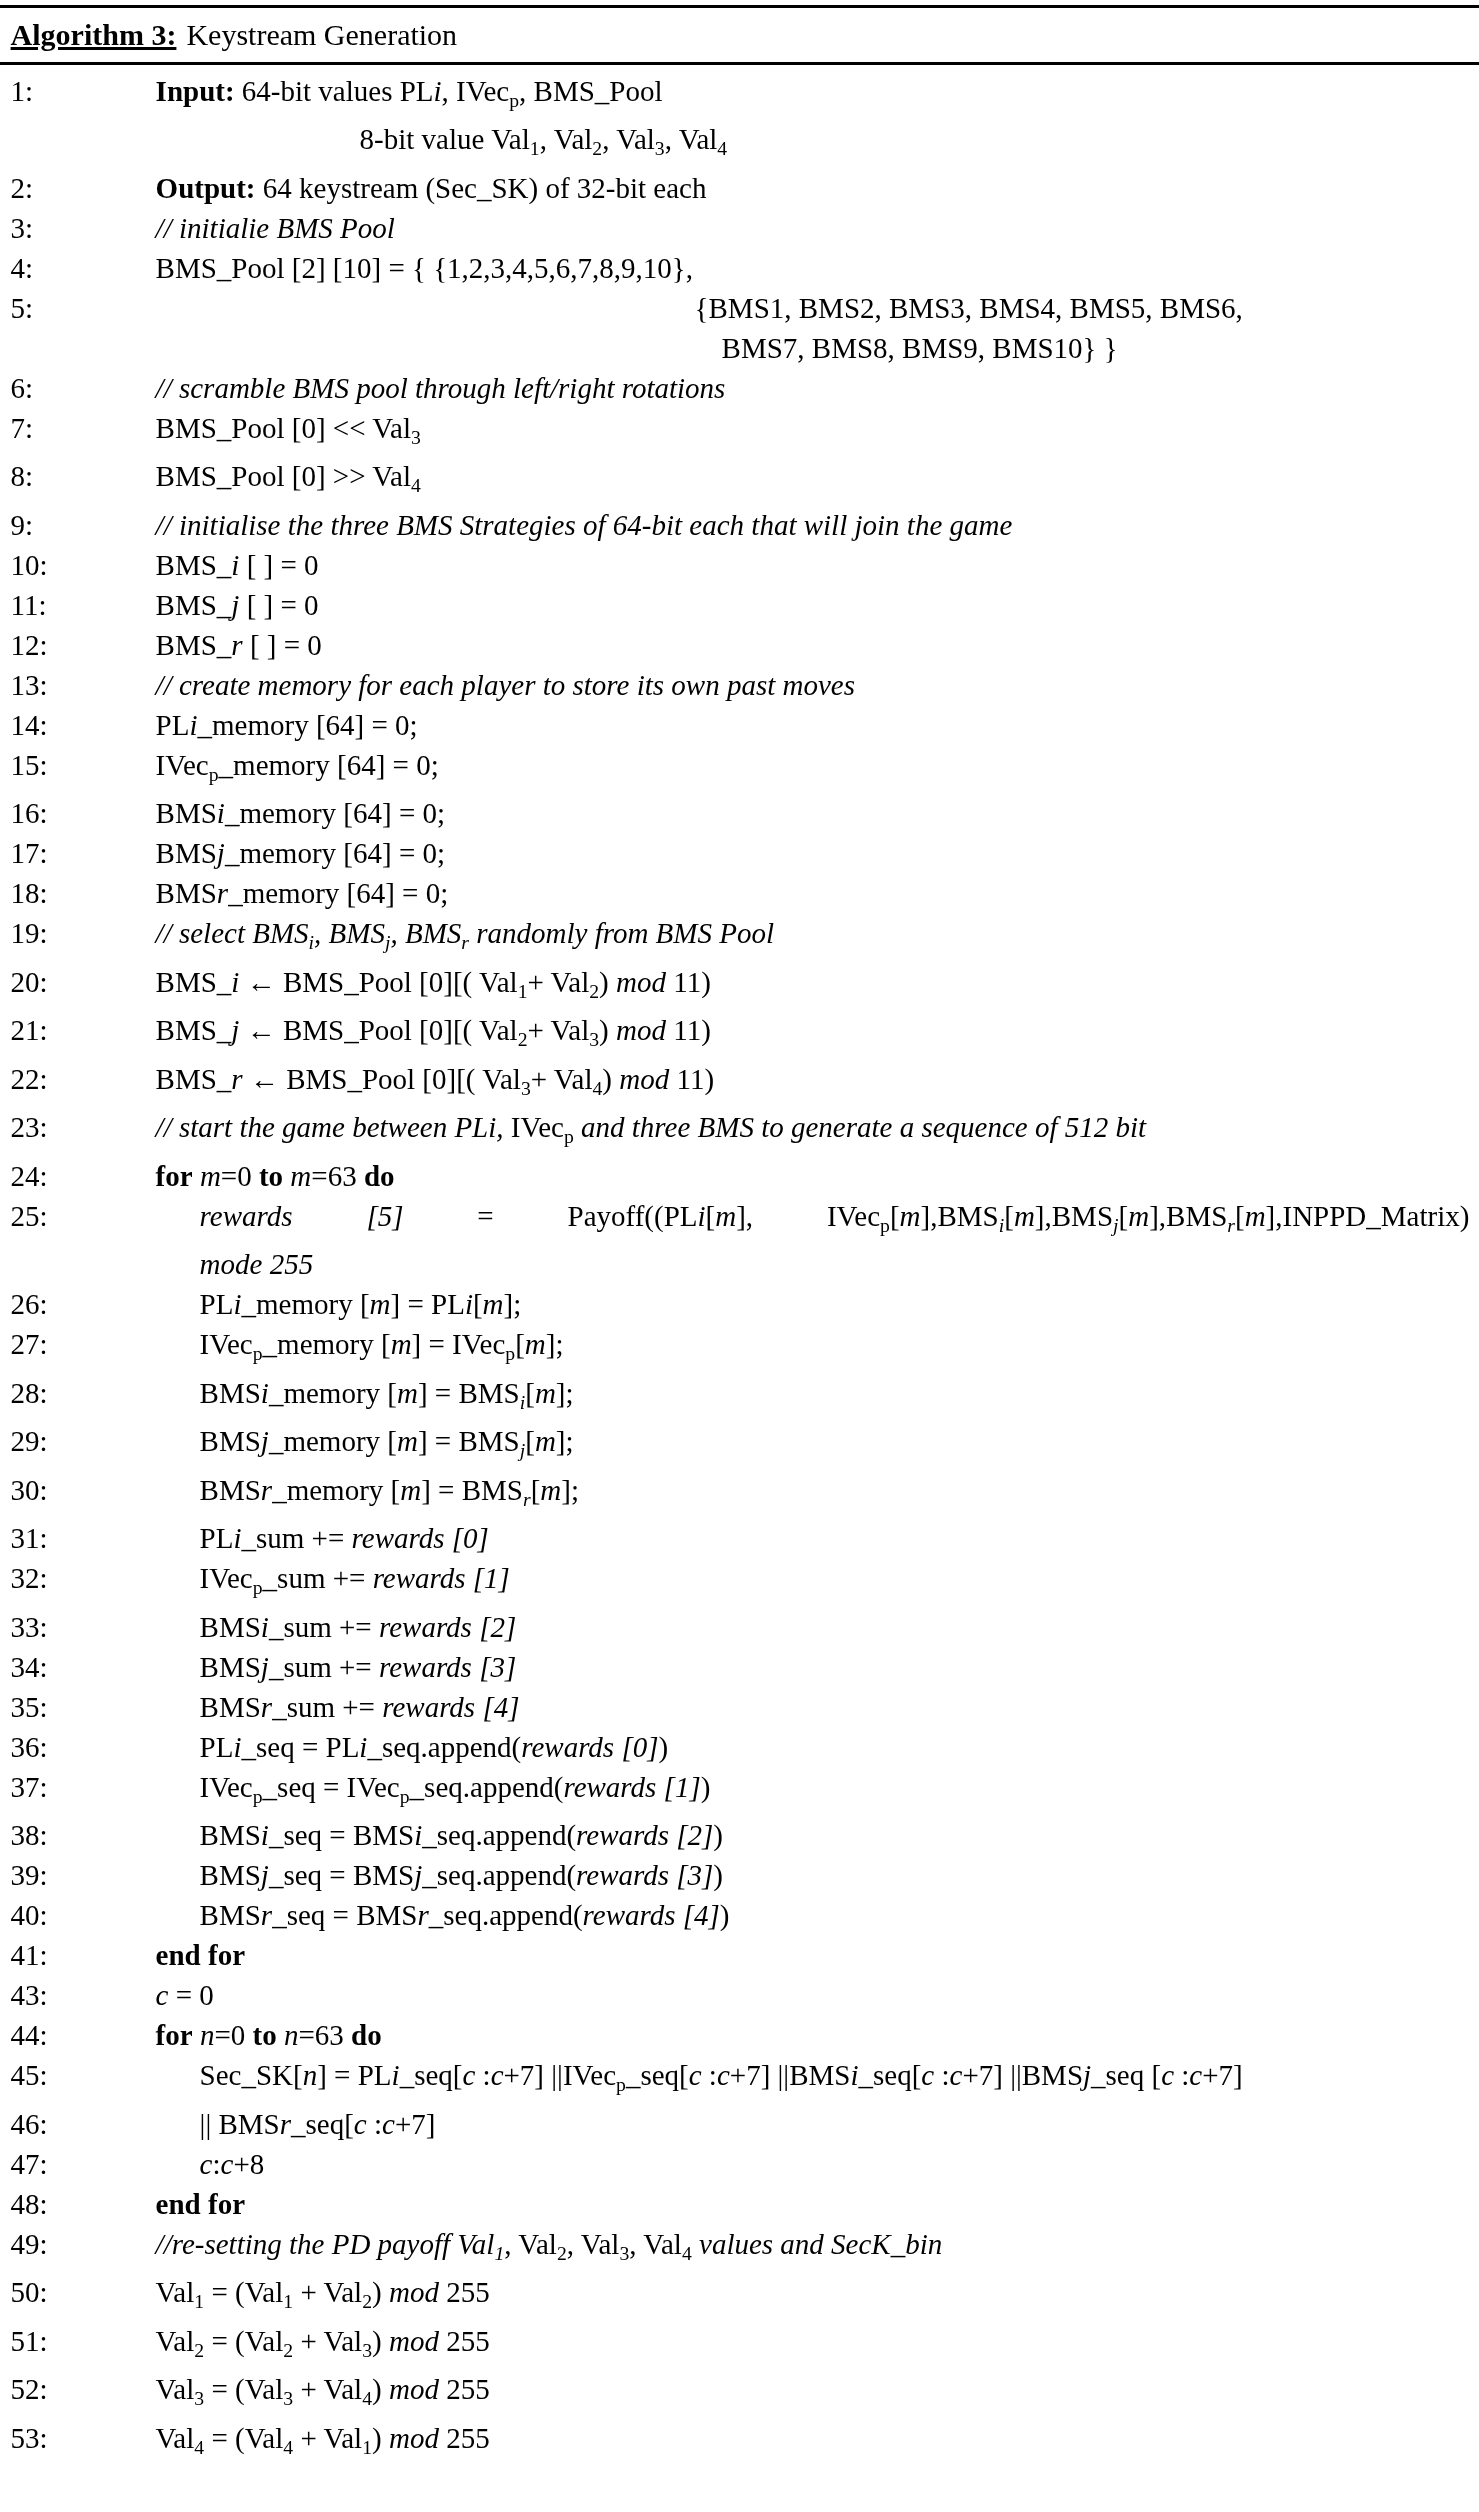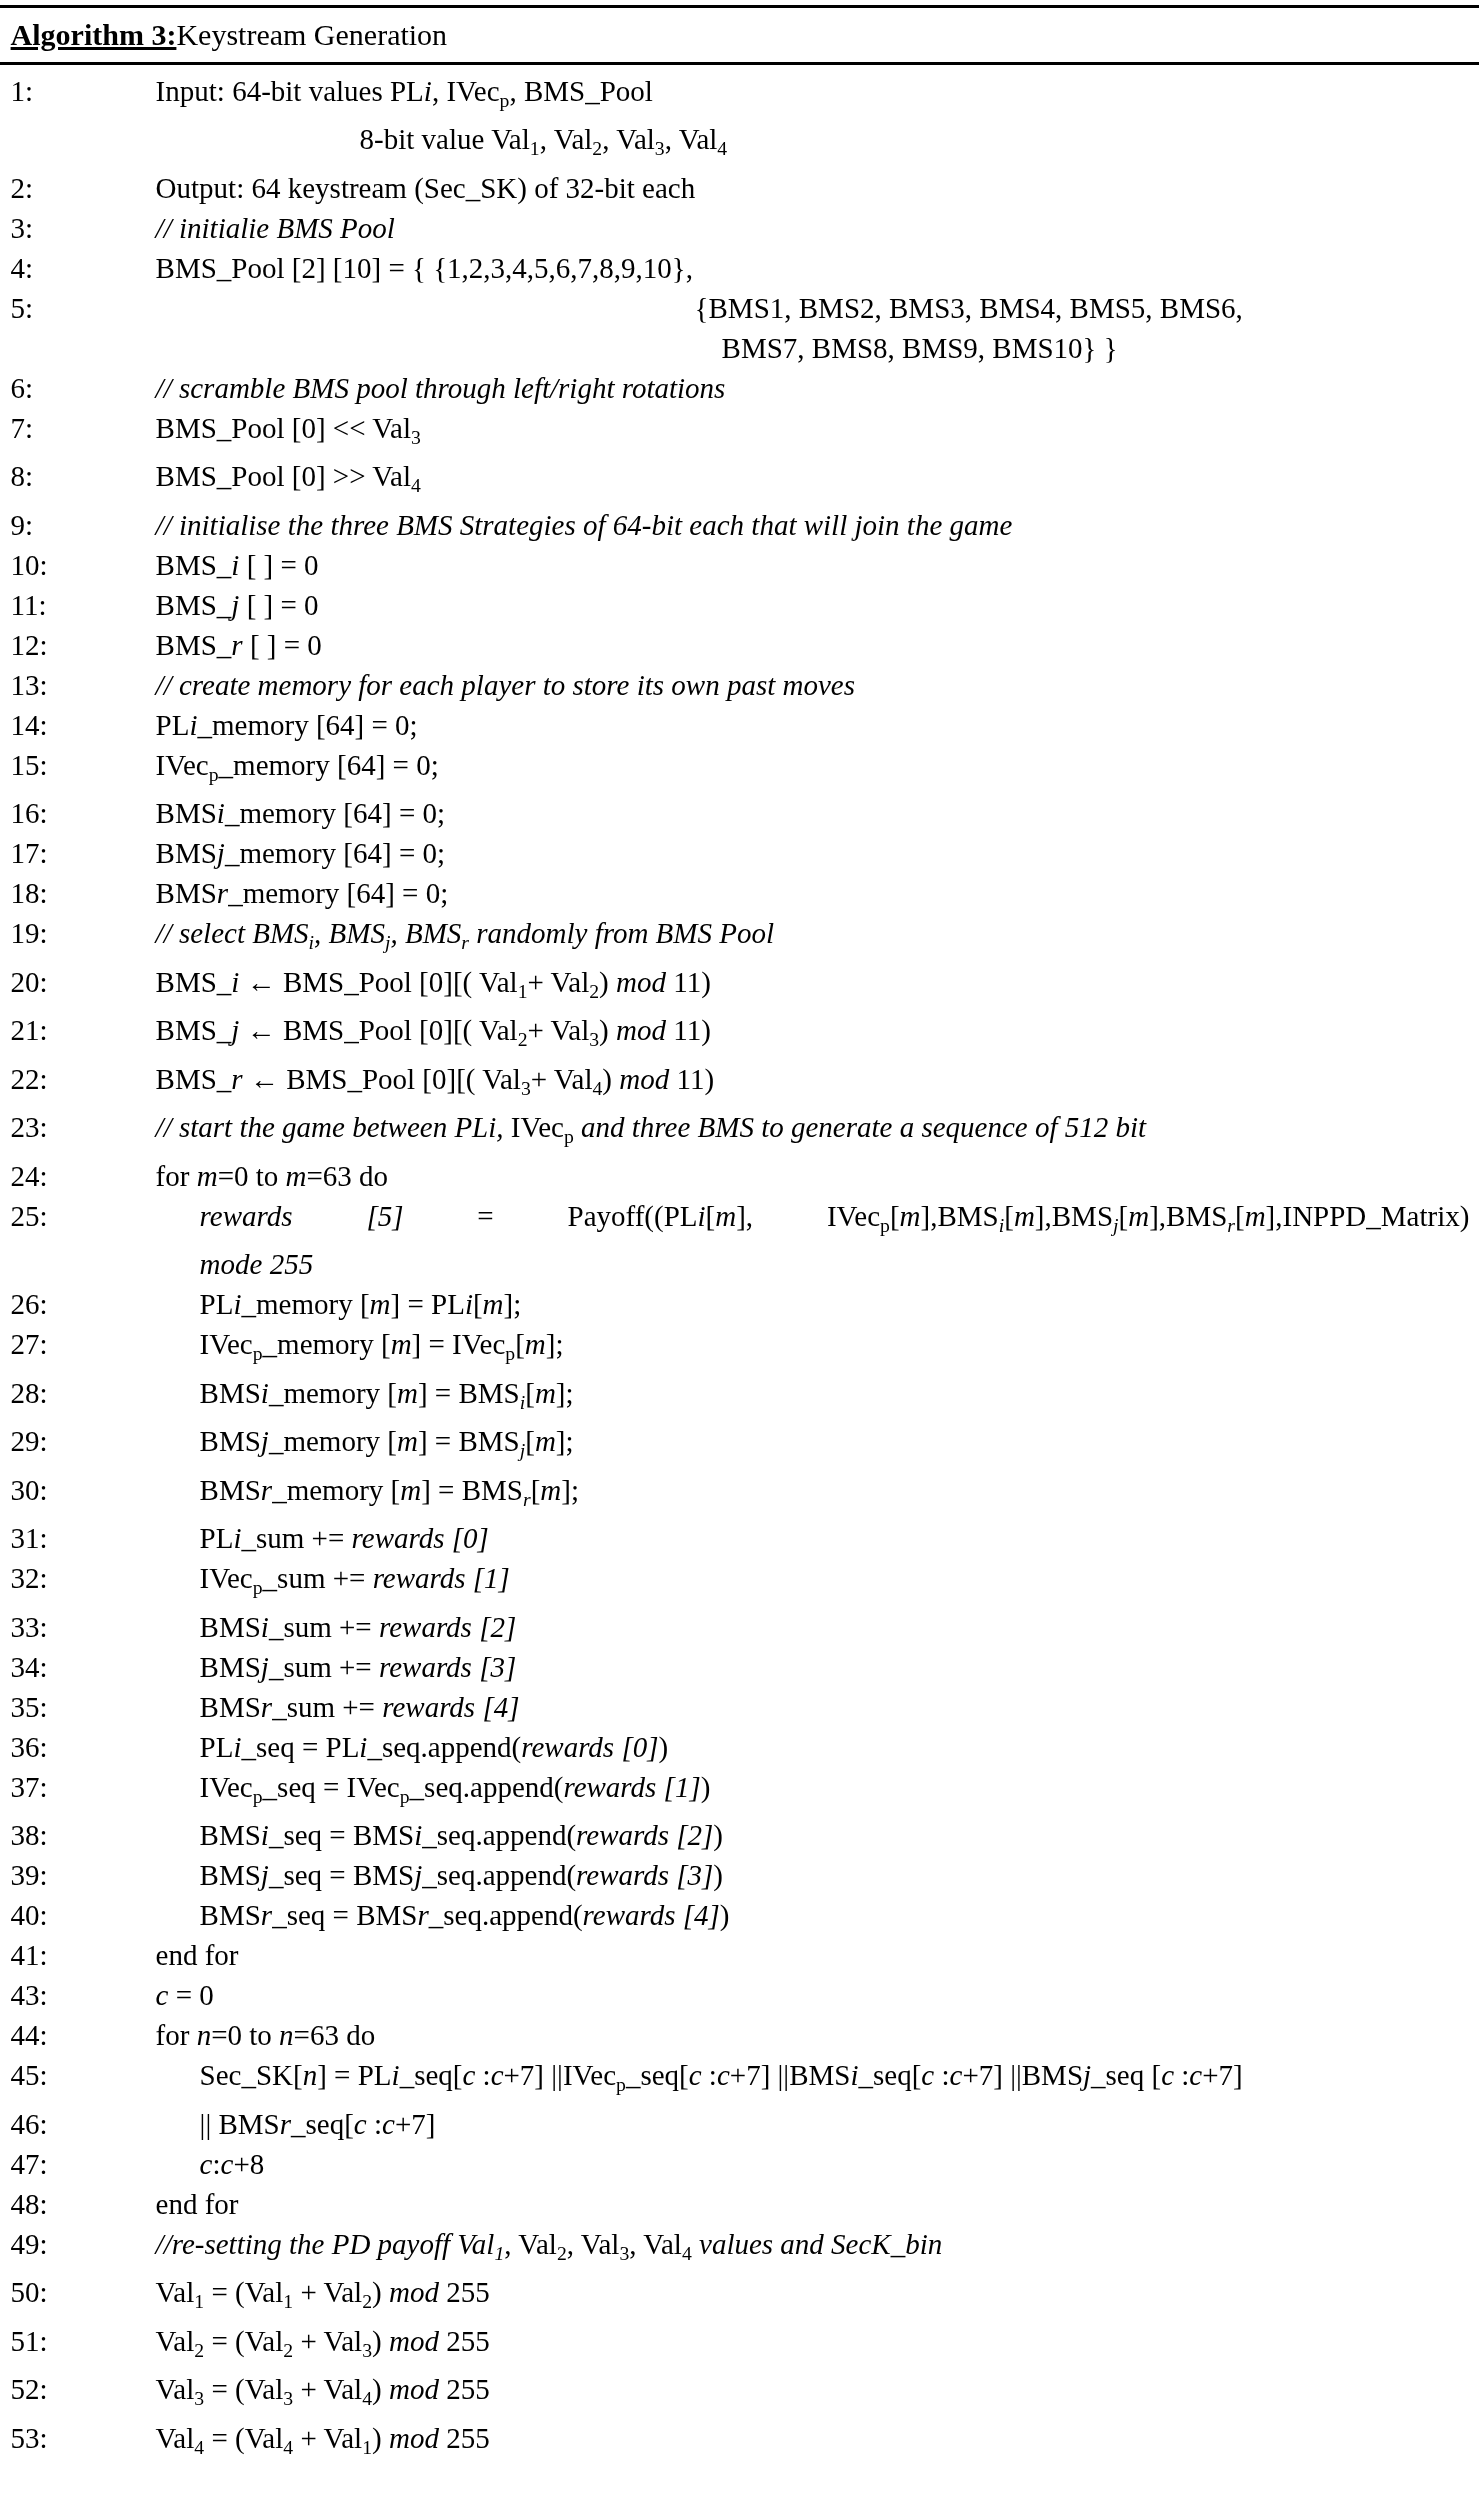--- a/index.html
+++ b/index.html
@@ -13,21 +13,21 @@
   .figure { width: 100%; padding-top: 4.5px; }
   .rule-top    { border-top: 3.8px solid #000; }
   .rule-mid    { border-top: 3px solid #000; }
 
   .algo-header {
     font-size: 30px;
     line-height: 36px;
     padding: 9px 0 9px 10.6px;
   }
   .algo-header .label { font-weight: bold; text-decoration: underline; }
-  .algo-header .title { margin-left: 0; }
+  .algo-header .title { margin-left: 10px; }
 
   .algo-body { padding: 6px 10.6px 7.6px 10.6px; }
 
   .line {
     display: flex;
     font-size: 29px;
     line-height: 40px;
   }
   .num {
     flex: none;
@@ -38,21 +38,21 @@
     flex: 1;
     white-space: pre-wrap;
   }
   .ind-base  { padding-left: 0; }
   .ind-loop  { padding-left: 44px; }
   .ind-cont1 { padding-left: 204px; }
   .ind-cont5a{ padding-left: 539px; }
   .ind-cont5b{ padding-left: 566px; }
   .just { text-align: justify; text-align-last: justify; }
 
-  .b { font-weight: normal; }
+  .b { font-weight: bold; }
   .i { font-style: italic; }
   .sub  { font-size: 68%; vertical-align: -0.28em; }
   .isub { font-size: 68%; vertical-align: -0.28em; font-style: italic; }
 </style>
 </head>
 <body>
 
 <div class="figure">
   <div class="rule-top"></div>
   <div class="algo-header">

